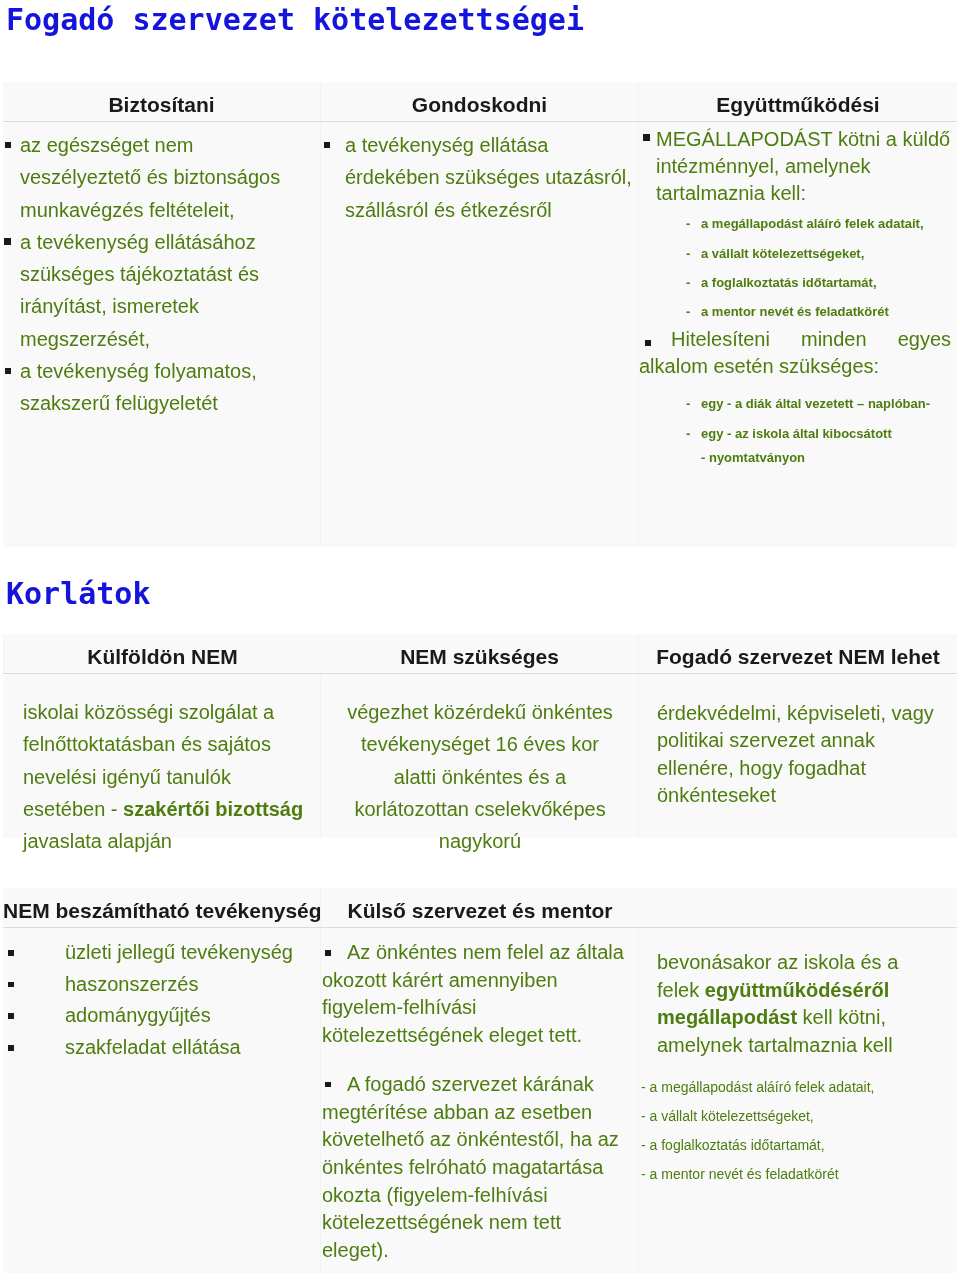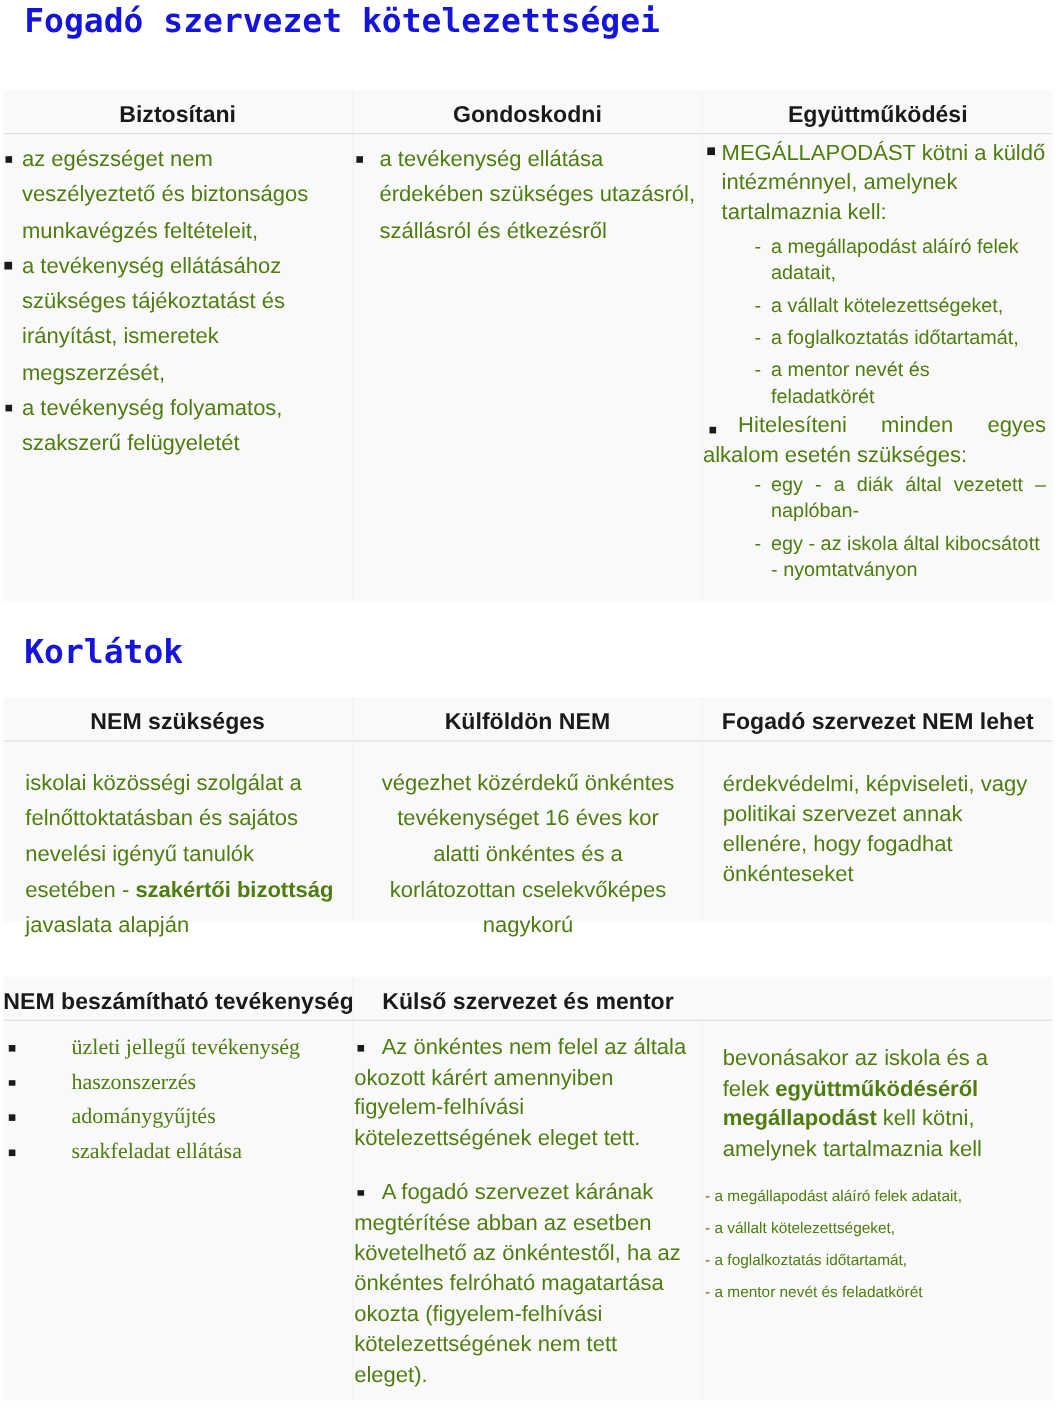--- a/index.html
+++ b/index.html
@@ -3,21 +3,21 @@
 <meta charset="utf-8">
 <title>Fogadó szervezet kötelezettségei</title>
 <style>
   html,body{margin:0;padding:0;}
   body{width:960px;height:1280px;background:#ffffff;
        font-family:"Liberation Sans",sans-serif;overflow:hidden;
        -webkit-font-smoothing:antialiased;text-rendering:optimizeLegibility;}
   .slide{position:relative;width:960px;height:1280px;}
 
   .slide-title{position:absolute;font-family:"DejaVu Sans Mono",monospace;
-       font-weight:bold;color:#1414dc;font-size:30px;left:22px;line-height:1.0;white-space:nowrap;}
+       font-weight:bold;color:#1414dc;font-size:30px;left:6px;line-height:1.0;white-space:nowrap;}
   #title-1{top:5px;}
   #title-2{top:579px;}
 
   .tbl{position:absolute;left:3px;width:954px;background:#f9f9f9;}
   .trow.body{min-height:0;}
   .trow{display:flex;align-items:stretch;}
   .tc{box-sizing:border-box;}
   .c1{width:317px;}
   .c2{width:318px;}
   .c3{width:319px;}
@@ -47,33 +47,33 @@
 
   ul{margin:0;padding:0;list-style:none;}
   li{position:relative;line-height:32.3px;}
   .c3 li{line-height:27.1px;}
   .bul{padding-left:17px;}
   .bul::before{content:"";position:absolute;left:2px;top:13px;
        width:5.5px;height:5.5px;background:#1a1a1a;}
   .c3 .bul::before{top:8px;left:4px;width:7.2px;height:7.2px;}
   .c3 .bul.hang::before{top:14px;left:6px;width:5.5px;height:5.5px;}
   .bul-lg::before{left:1px;top:12px;width:7px;height:7px;}
-  ul.sub{font-size:18px;padding-left:62px;padding-right:16px;margin-top:5px;}
+  ul.sub{font-size:13px;padding-left:62px;padding-right:16px;margin-top:5px;font-weight:bold;}
   li.nowrap2{margin-right:-12px;}
   ul.sub li{line-height:24px;}
   ul.sub li+li{margin-top:5.3px;}
   .dash{position:relative;}
   .dash::before{content:"-";position:absolute;left:-15px;top:0;}
   .just{text-align:justify;}
   .hang{padding-left:0;text-indent:32px;padding-right:6px;}
   p{margin:16px;line-height:32.3px;}
   .t2c3 p{line-height:27.3px;}
   .nb{white-space:nowrap;}
   ul.plain{padding-left:0;}
-  .bul2{padding-left:62px;font-family:Liberation Serif, serif;}
+  .bul2{padding-left:62px;}
   .bul2::before{content:"";position:absolute;left:5px;top:13px;
        width:5.8px;height:5.8px;background:#1a1a1a;}
 </style>
 </head>
 <body>
 
 <div class="slide">
   <div class="slide-title" id="title-1">Fogadó szervezet kötelezettségei</div>
   <div class="slide-title" id="title-2">Korlátok</div>
 
@@ -102,32 +102,32 @@
         </ul>
         <ul class="sub">
           <li class="dash">a megállapodást aláíró felek adatait,</li>
           <li class="dash">a vállalt kötelezettségeket,</li>
           <li class="dash">a foglalkoztatás időtartamát,</li>
           <li class="dash">a mentor nevét és feladatkörét</li>
         </ul>
         <ul style="margin-top:2px">
           <li class="bul just hang">Hitelesíteni minden egyes alkalom esetén szükséges:</li>
         </ul>
-        <ul class="sub" style="margin-top:0">
+        <ul class="sub" style="margin-top:12px">
           <li class="dash just" style="margin-right:-10px">egy - a diák által vezetett – naplóban-</li>
           <li class="dash nowrap2"><span> egy - az iskola által kibocsátott</span><br><span>- nyomtatványon</span></li>
         </ul>
       </div>
     </div>
   </div>
 
   <div class="tbl" id="tbl-2" style="top:634px">
     <div class="trow hdr">
+      <div class="tc c2 colsep">Külföldön NEM</div>
       <div class="tc c1">NEM szükséges</div>
-      <div class="tc c2 colsep">Külföldön NEM</div>
       <div class="tc c3 colsep">Fogadó szervezet NEM lehet</div>
     </div>
     <div class="trow body" style="height:164px">
       <div class="tc c1 bodycell t2c1">
         <p><span> iskolai közösségi szolgálat a felnőttoktatásban és sajátos nevelési igényű tanulók esetében </span><span class="nb"><span>- </span><b>szakértői bizottság</b></span><span> javaslata alapján</span></p>
       </div>
       <div class="tc c2 colsep bodycell t2c2">
         <p>végezhet közérdekű önkéntes tevékenységet 16 éves kor alatti önkéntes és a korlátozottan cselekvőképes nagykorú</p>
       </div>
       <div class="tc c3 colsep bodycell t2c3">

